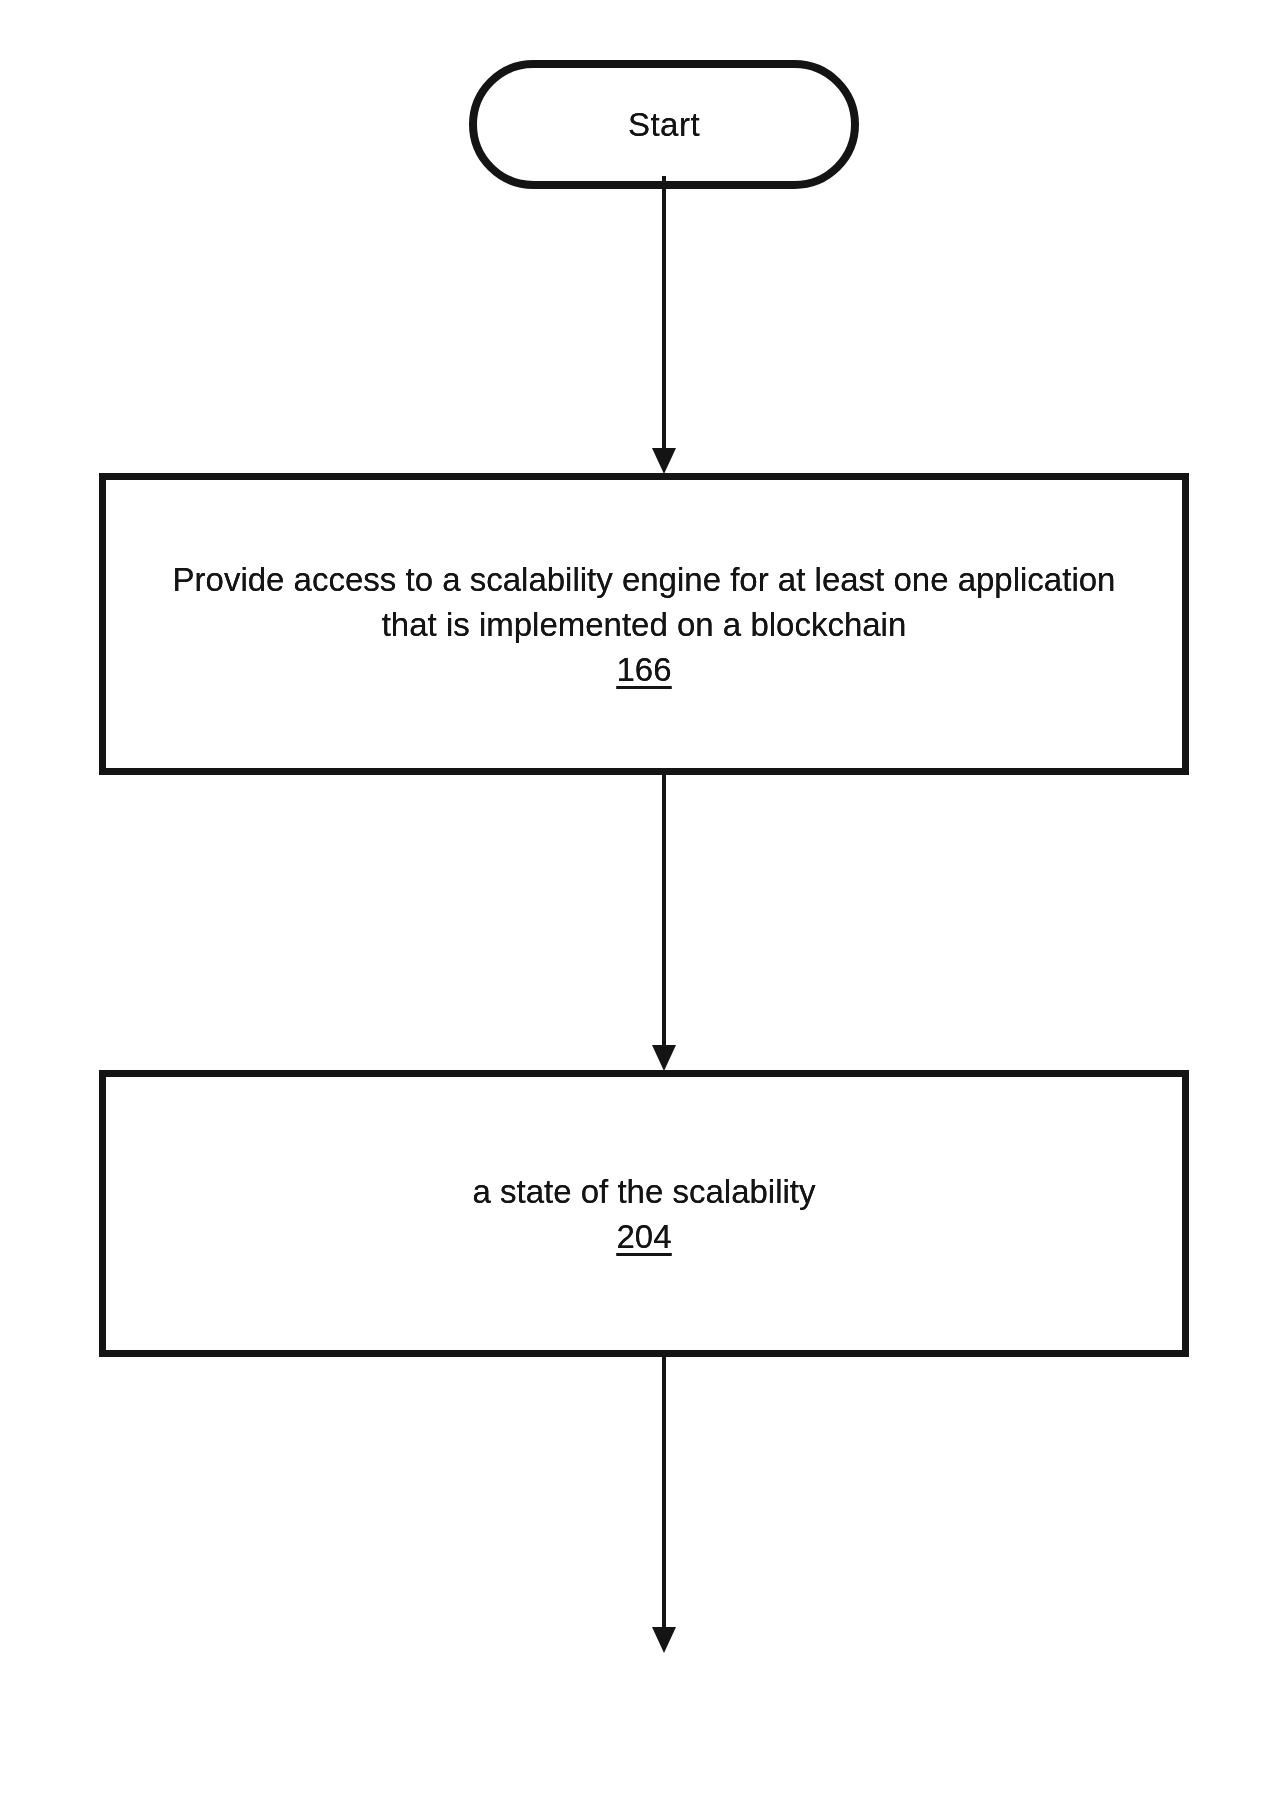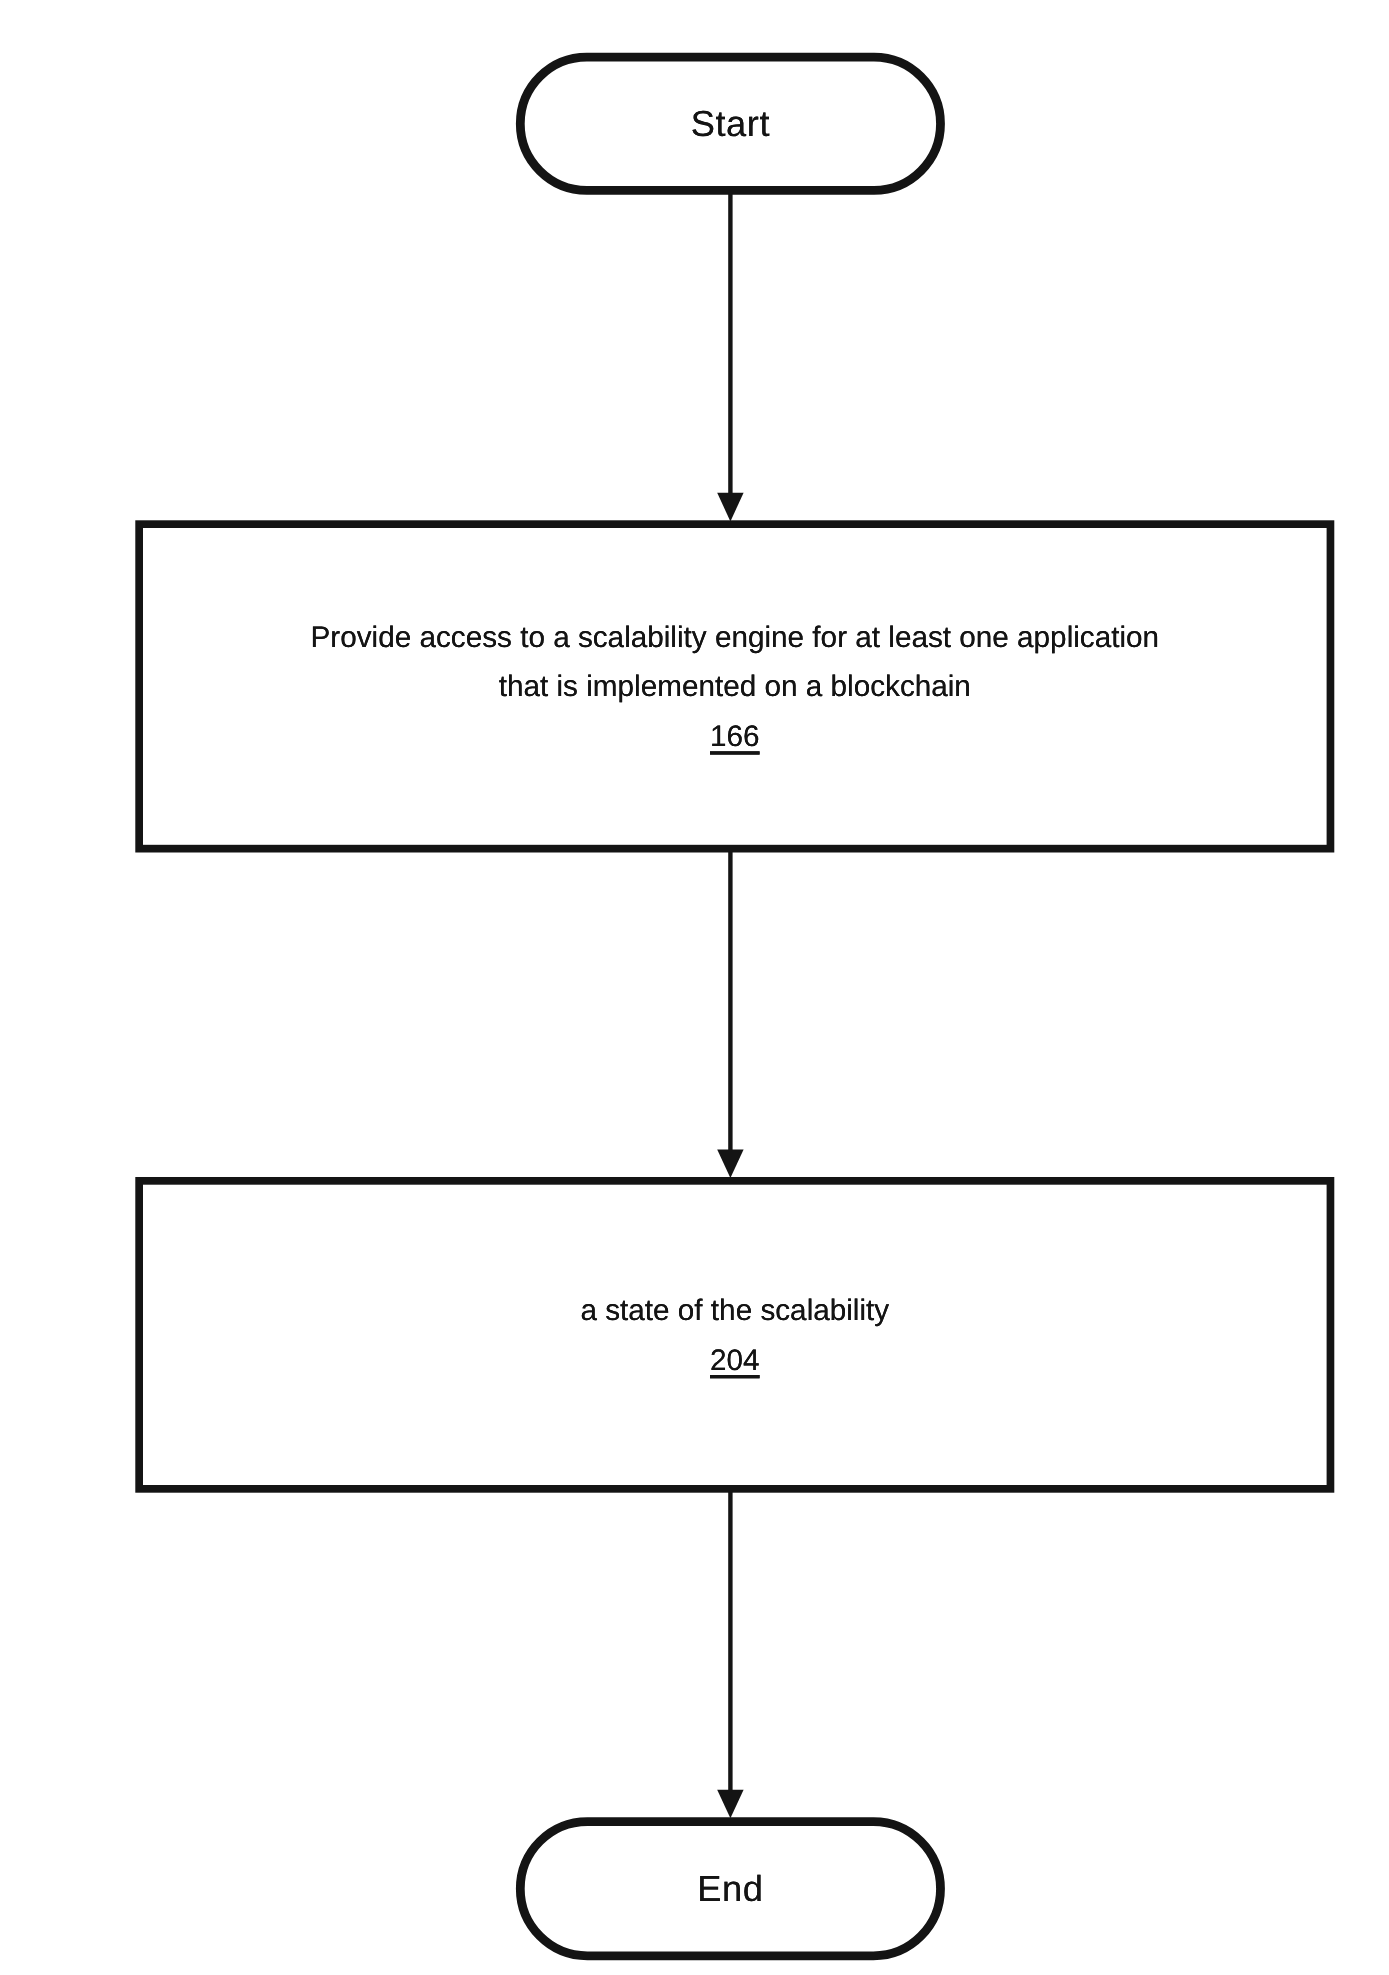--- a/index.html
+++ b/index.html
@@ -21,37 +21,38 @@
     position: absolute;
     box-sizing: border-box;
     border: 8px solid #141414;
     border-radius: 66px;
     display: flex;
     align-items: center;
     justify-content: center;
     font-size: 33px;
     letter-spacing: 0.5px;
     text-shadow: 0 0 0.6px currentColor;
+    margin-top: 12px;
   }
   .terminal.start { left: 469px; top: 48px;  width: 390px; height: 129px; }
   .terminal.end   { left: 469px; top: 1652px; width: 390px; height: 130px; }
 
   
   .step {
     position: absolute;
-    left: 123px;
+    left: 99px;
     width: 1090px;
     box-sizing: border-box;
     border: 7px solid #141414;
     display: flex;
     flex-direction: column;
     align-items: center;
     justify-content: center;
     text-align: left;
-    font-size: 27px;
+    font-size: 33px;
     line-height: 45px;
     text-shadow: 0 0 0.6px currentColor;
   }
   .step.step-1 { top: 473px;  height: 302px; }
   .step.step-2 { top: 1070px; height: 287px; }
   .step .line { white-space: nowrap; }
   .ref {
     text-decoration: underline;
     text-underline-offset: 5px;
     text-decoration-thickness: 2.5px;
@@ -111,17 +112,14 @@
   <div class="step step-2">
     <div class="line">a state of the scalability</div>
     <div class="line ref">204</div>
   </div>
 
   <div class="arrow a3">
     <div class="shaft"></div>
     <div class="head"></div>
   </div>
 
-  <div class="terminal end">
-    <span>End</span>
-  </div>
 
 </div>
 
 </body></html>

